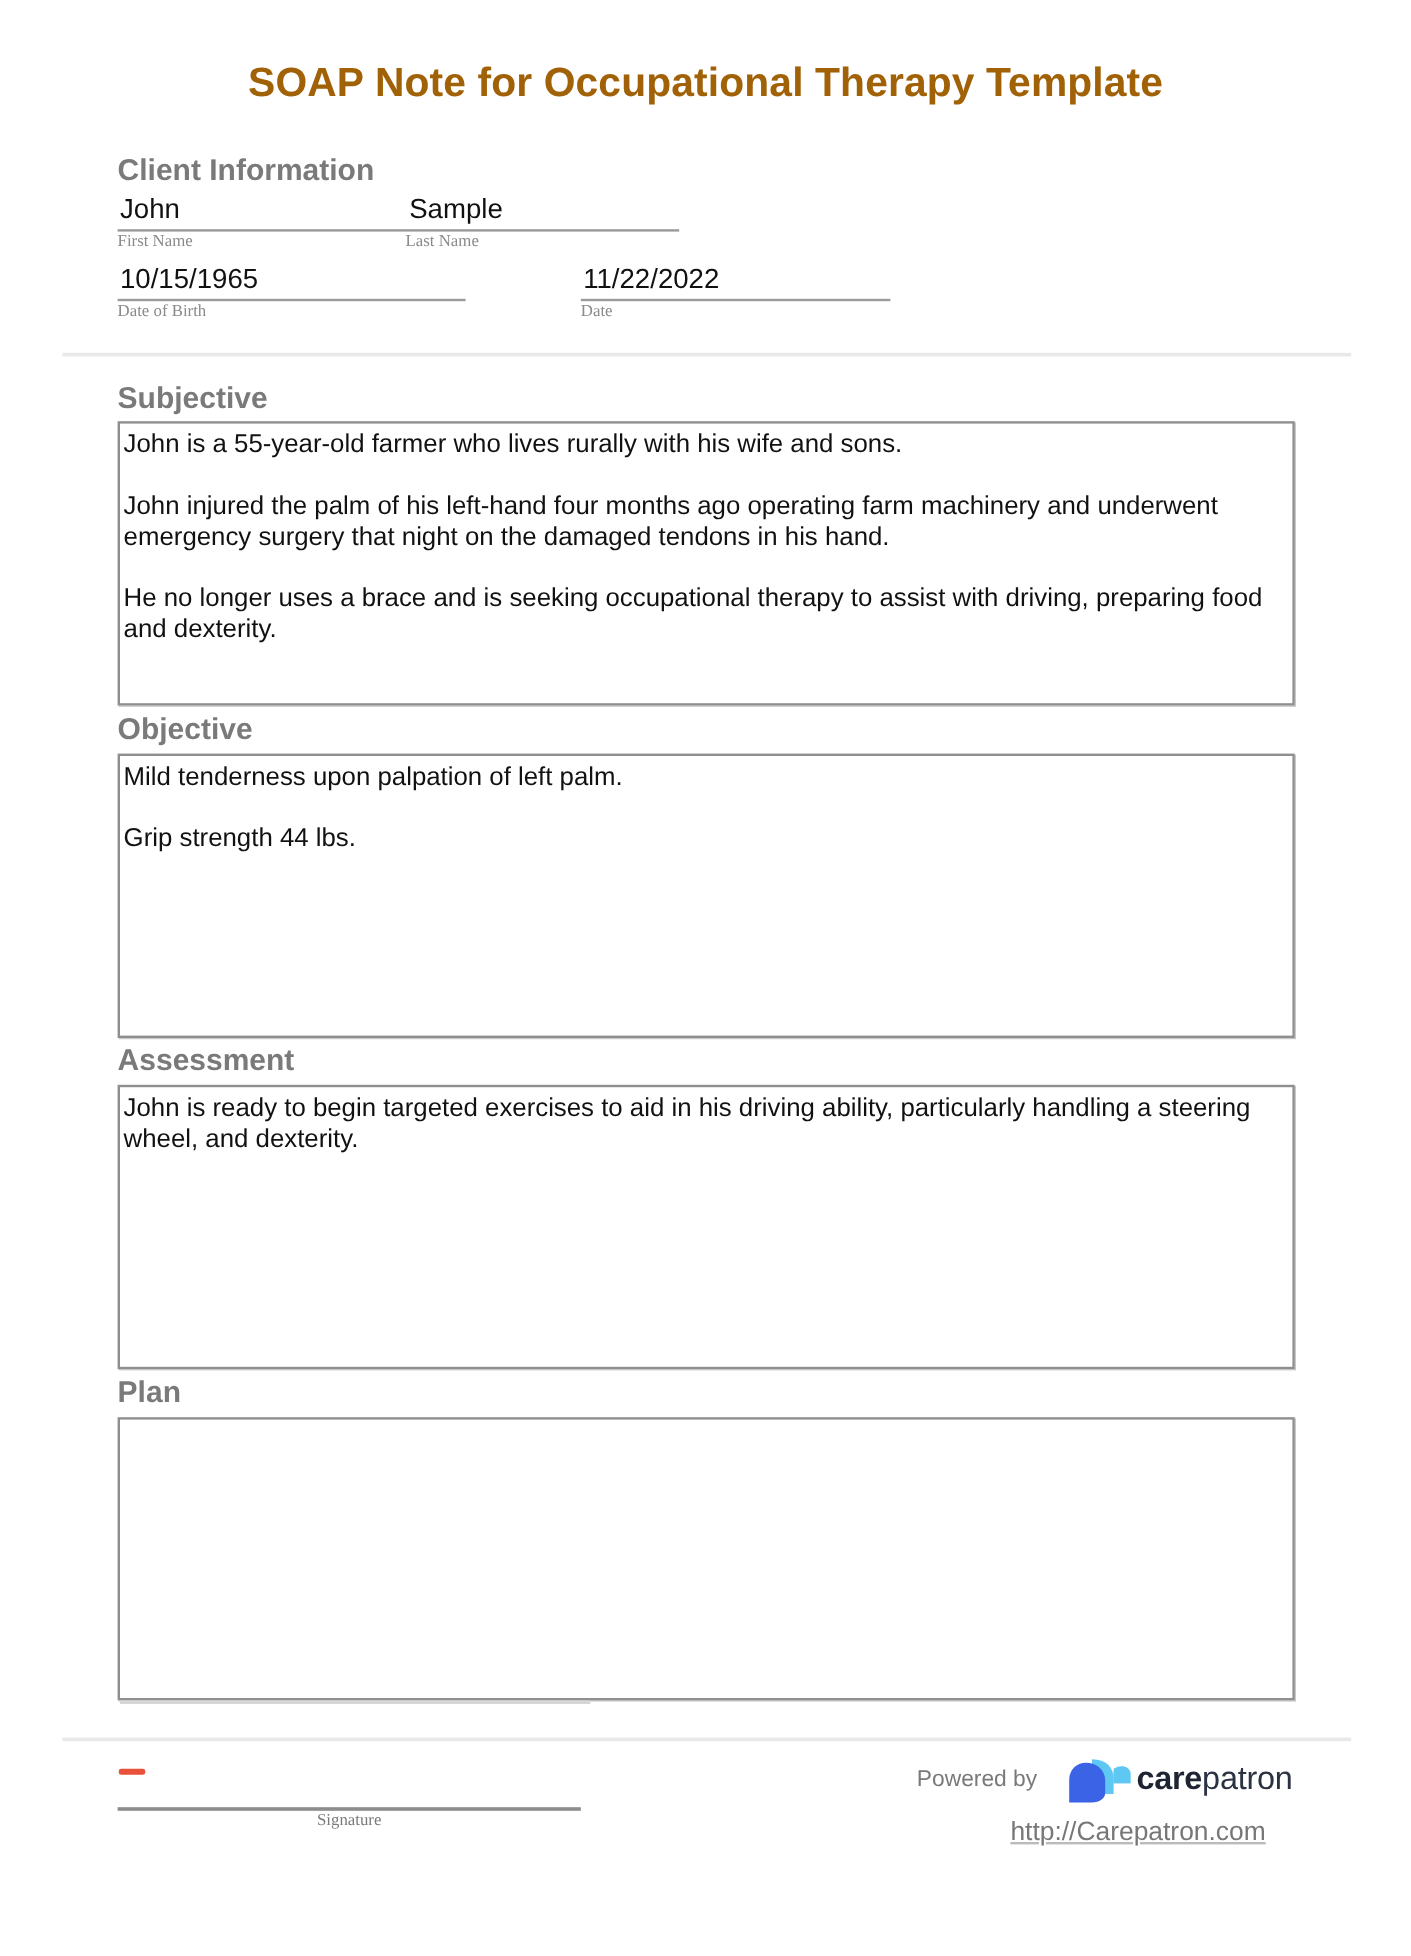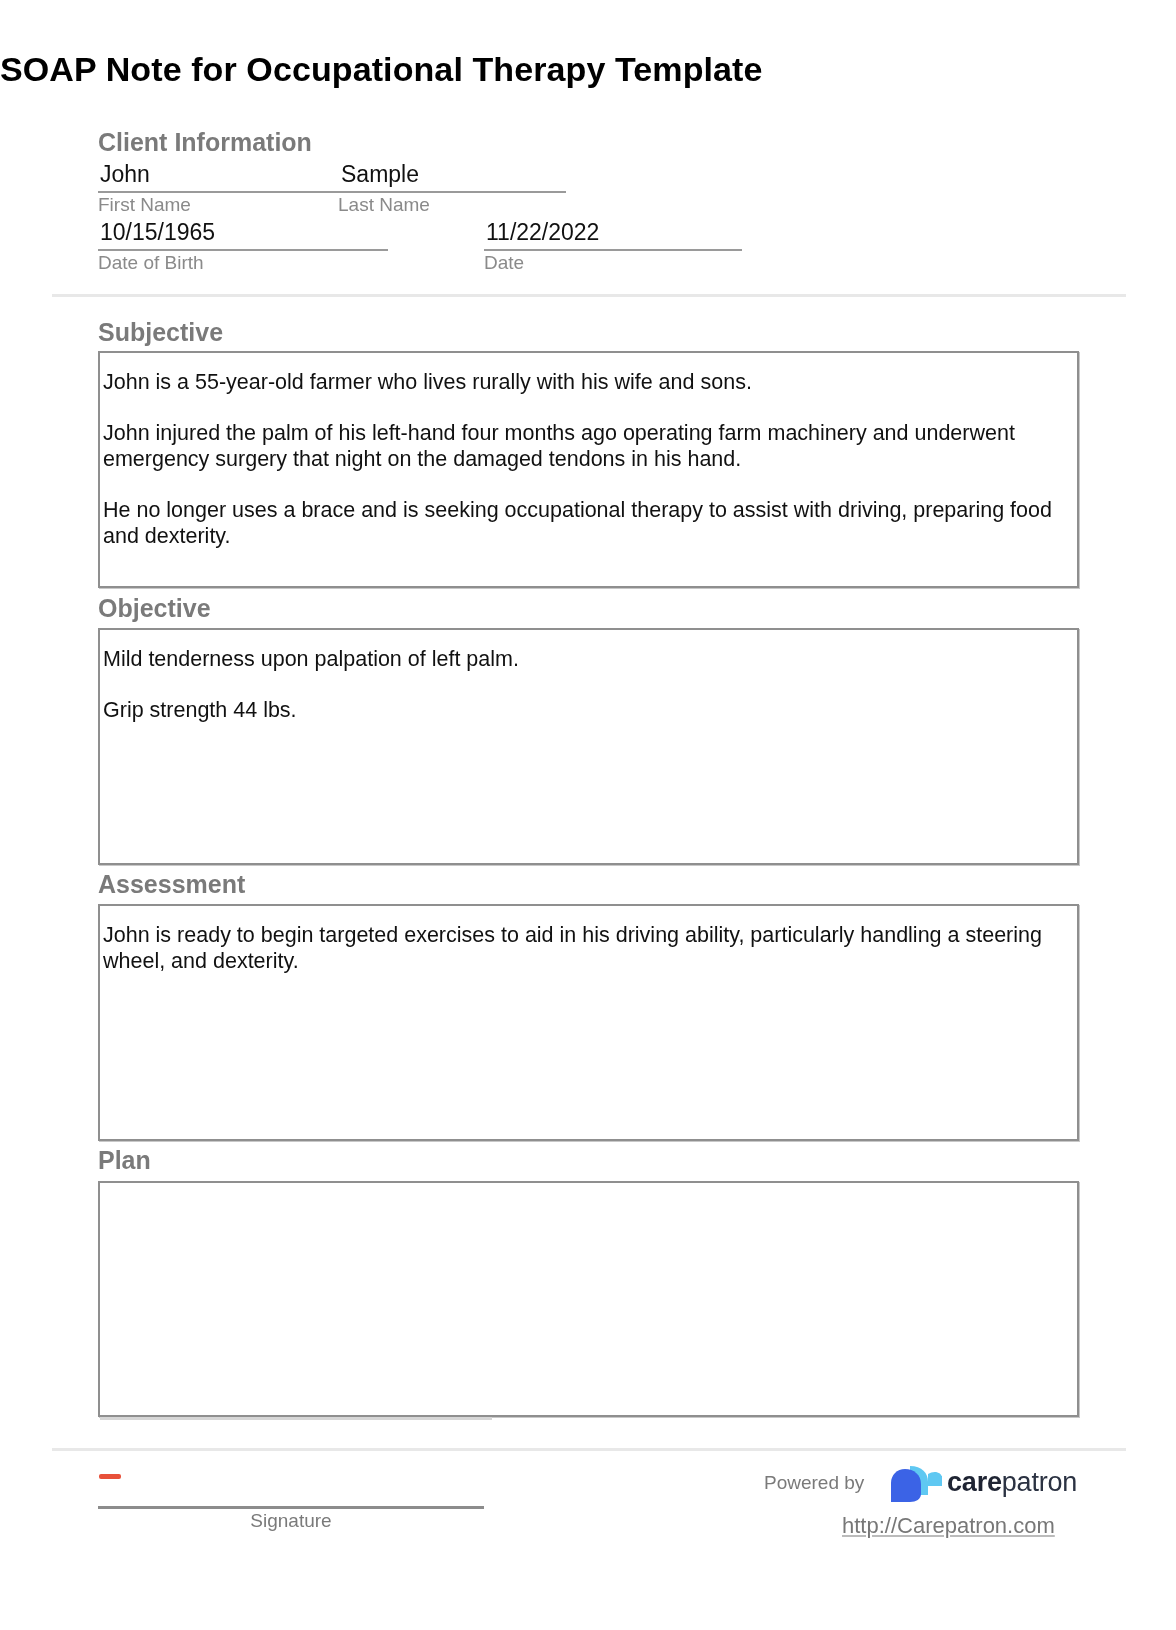--- a/index.html
+++ b/index.html
@@ -1,24 +1,24 @@
 <!DOCTYPE html>
 <html><head>
 <meta charset="utf-8">
 <style>
   html, body { margin: 0; padding: 0; background: #ffffff; }
   body { width: 1176px; height: 1630px; position: relative; overflow: hidden; font-family: "Liberation Sans", sans-serif; color: #111; }
   .abs { position: absolute; }
-  .title { top: 50px; left: 0; width: 1176px; text-align: left; font-size: 34px; font-weight: bold; color: #000000; letter-spacing: 0.1px; }
+  .title { top: 50px; left: 0; width: 1176px; text-align: center; font-size: 34px; font-weight: bold; color: #a16207; letter-spacing: 0.1px; }
   .section-label { font-size: 25px; font-weight: bold; color: #7a7a7a; }
   .field-value { font-size: 23px; color: #111; }
-  .field-caption { font-size: 19px; color: #8a8a8a; }
+  .field-caption { font-size: 14px; color: #8a8a8a; font-family: Liberation Serif, serif; }
   .uline { height: 2px; background: #9a9a9a; }
   .divider { height: 3px; background: #e8e8e8; }
-  .box { border: 2px solid #8f8f8f; background: #fff; box-sizing: border-box; padding: 16px 4px 0 3px; font-size: 21.5px; line-height: 26px; color: #111; box-shadow: 1px 1px 0 #c8c8c8; }
+  .box { border: 2px solid #8f8f8f; background: #fff; box-sizing: border-box; padding: 4px 4px 0 3px; font-size: 21.5px; line-height: 26px; color: #111; box-shadow: 1px 1px 0 #c8c8c8; }
   .box p { margin: 0 0 25px 0; }
   .box p:last-child { margin-bottom: 0; }
   .footer-powered { font-size: 19px; color: #7a7a7a; }
   .brand { font-size: 27px; color: #2b3242; letter-spacing: -0.2px; }
   .brand b { font-weight: bold; color: #1f2433; }
   .url { font-size: 22px; color: #777; text-decoration: underline; text-decoration-color: #bbb; }
   .red-mark { width: 22px; height: 5px; background: #e8513a; border-radius: 2px; }
 </style>
 </head>
 <body>

